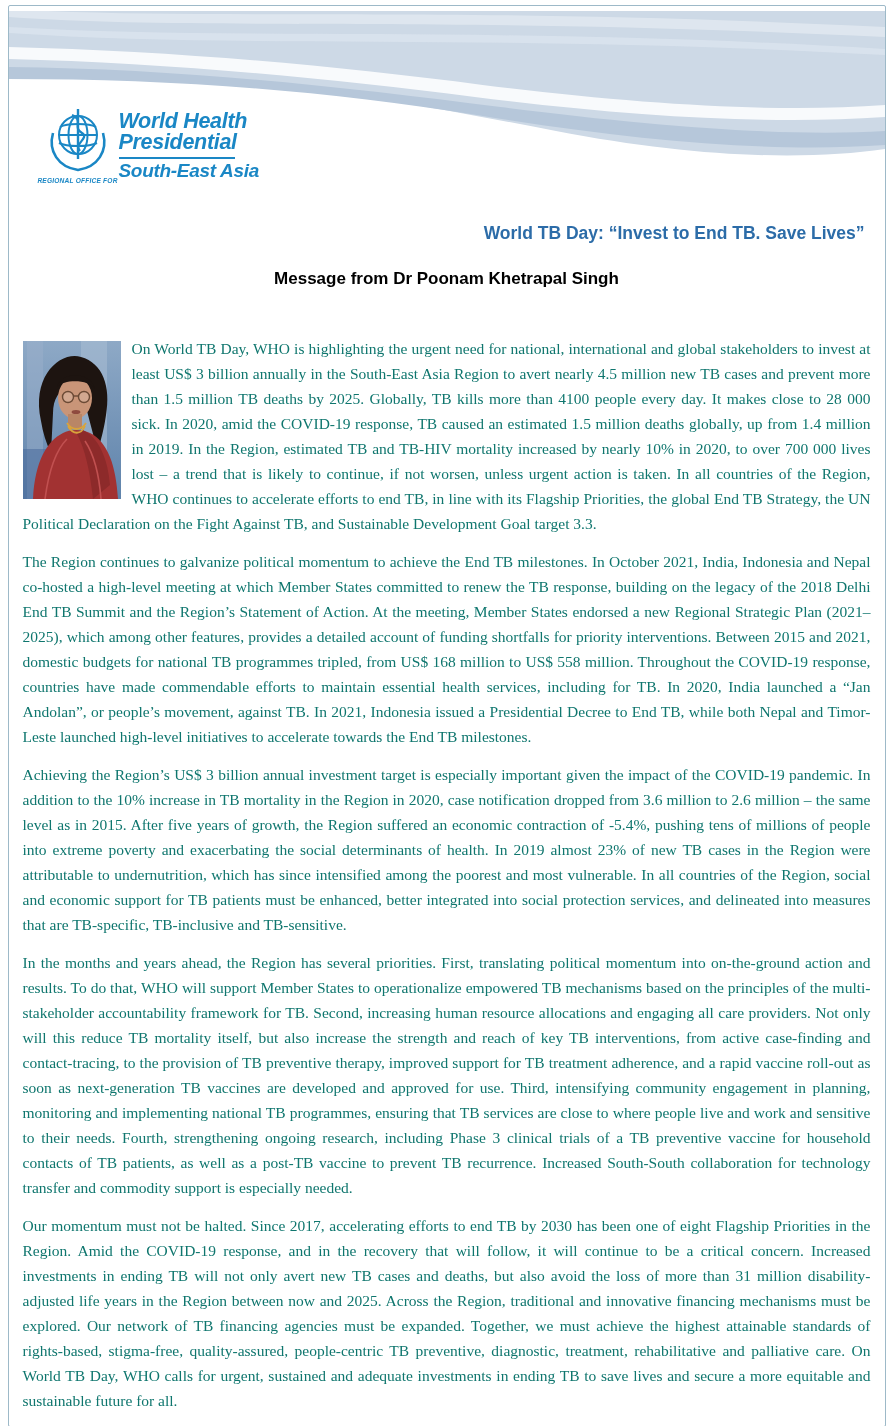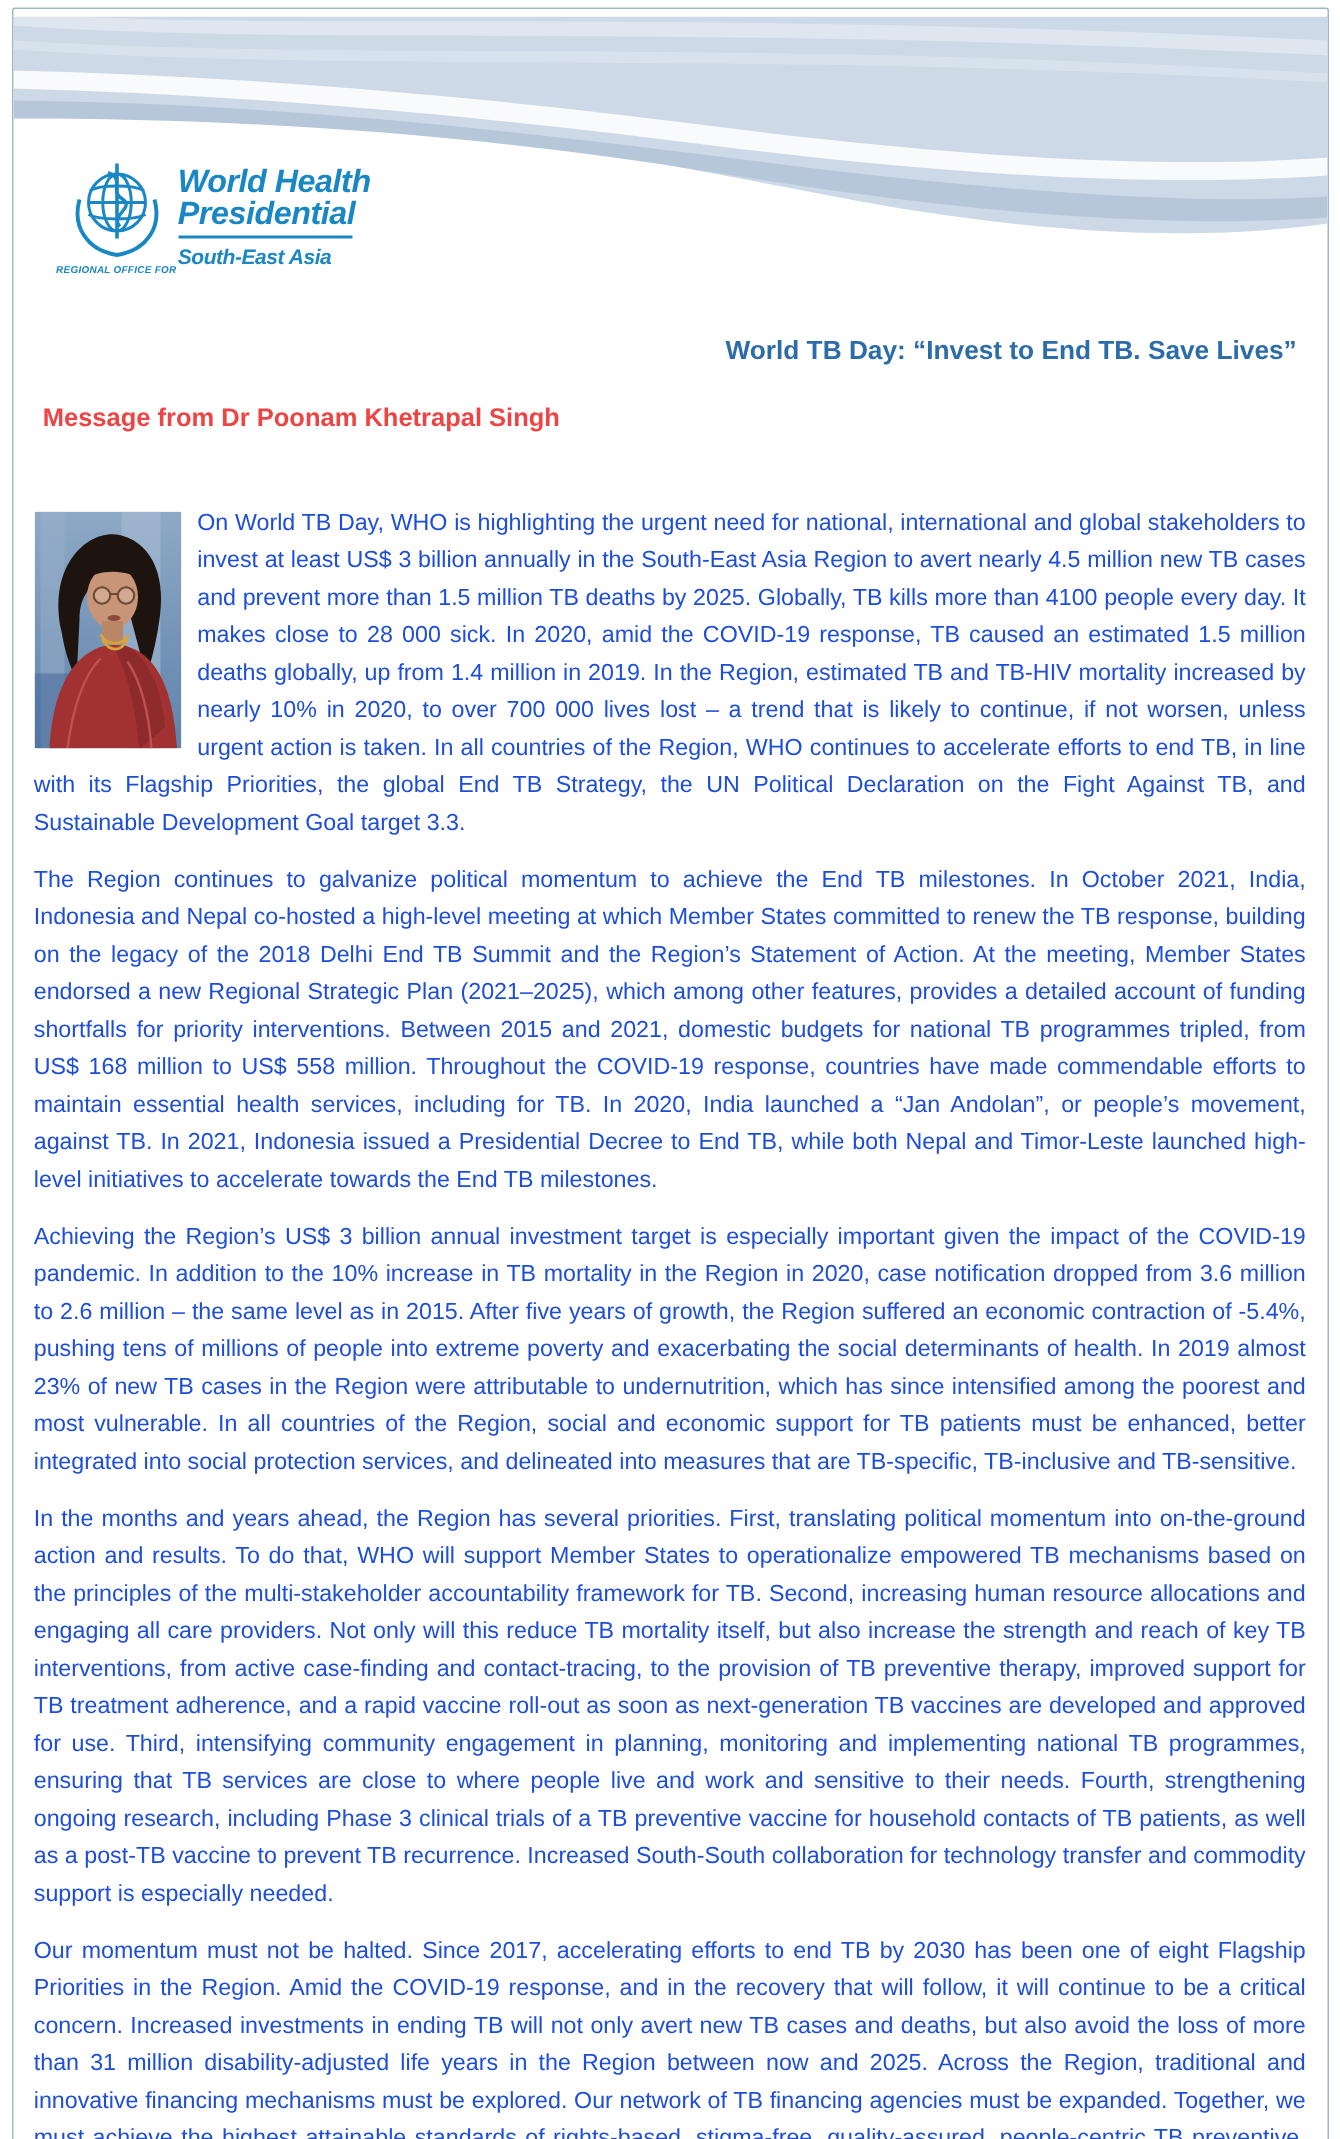--- a/index.html
+++ b/index.html
@@ -21,35 +21,35 @@
   .logo{display:flex;align-items:center;margin:-72px 0 0 34px;position:relative;font-style:italic;}
   .logo-left{width:70px;display:flex;flex-direction:column;align-items:center;}
   .logo-left svg{display:block;}
   .office-prefix{
     font-size:6.6px;font-weight:bold;color:#1a87c5;letter-spacing:.2px;
     white-space:nowrap;margin-top:4px;
   }
   .logo-right{margin-left:6px;}
   .org-line{font-size:21.5px;font-weight:bold;color:#1a87c5;line-height:21px;letter-spacing:-.3px;}
   .logo-rule{height:2px;background:#1a87c5;margin:4px 0 2px 0;width:116px;}
-  .office-name{font-size:14px;font-weight:bold;color:#1a87c5;letter-spacing:-.3px;line-height:20px;}
+  .office-name{font-size:19px;font-weight:bold;color:#1a87c5;letter-spacing:-.3px;line-height:20px;}
 
   .title{
     text-align:right;color:#2c6ca8;font-weight:bold;font-size:17.5px;
     margin:38px 20px 0 20px;line-height:22px;
   }
   .subtitle{
-    color:#ef4444;font-weight:bold;font-size:17px;
+    text-align:center;color:#000000;font-weight:bold;font-size:17px;
     margin:22px 20px 4px 20px;line-height:26px;
   }
 
   .content{margin:44px 14px 0 14px;}
   .para{
-    font-size:15.5px;line-height:25px;color:#1d4ed8;
-    text-align:justify;margin:0 0 13px 0;
+    font-size:15.5px;line-height:25px;color:#0f766e;
+    text-align:justify;margin:0 0 13px 0;font-family:Liberation Serif, serif;
   }
   .photo{
     float:left;width:98px;height:158px;margin:5px 11px 2px 0;
     display:block;overflow:hidden;
   }
   .photo svg{display:block;}
 </style>
 </head>
 <body>
 

